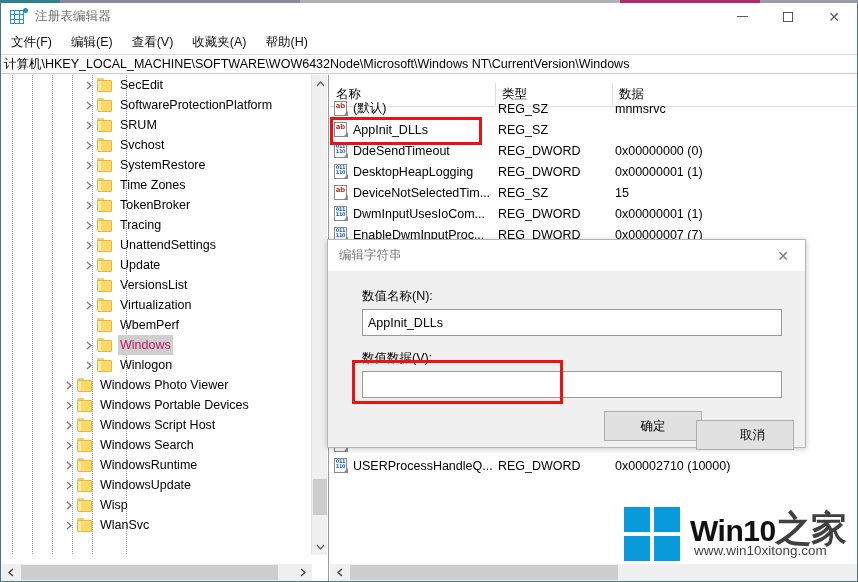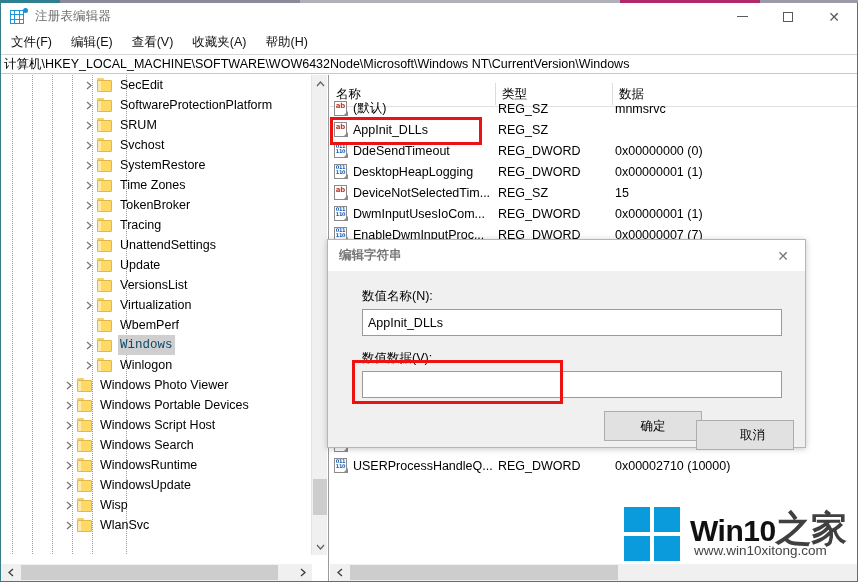--- a/index.html
+++ b/index.html
@@ -141,21 +141,21 @@
     position: absolute; left: 0; top: 2px; width: 15px; height: 12px;
     background: #ffd966; border: 1px solid #e0b84a; box-sizing: border-box;
     border-radius: 1px;
   }
   .folder .spine {
     position: absolute; left: 1px; top: 3px; width: 3px; height: 10px;
     background: #ffe9a8;
   }
   .tree-label { padding: 0 2px; line-height: 20px; }
   .tree-row.selected .tree-label {
-    background: #cfcfcf; color: #0c4a6e; font-family: Liberation Mono, monospace;
+    background: #cfcfcf; color: #be185d;
   }
   
   .guides {
     position: absolute; left: 0; top: 0; width: 311px; height: 480px;
     pointer-events: none;
   }
   .guide {
     position: absolute; top: 0; bottom: 0; width: 1px;
     background-image: linear-gradient(to bottom, #9a9a9a 1px, transparent 1px);
     background-size: 1px 2px;
@@ -239,21 +239,21 @@
     position: absolute; left: 327px; top: 239px; width: 479px; height: 209px;
     background: #f0f0f0;
     border: 1px solid #b5b5b5;
     box-shadow: 0 1px 6px rgba(0,0,0,.22);
     z-index: 15;
     box-sizing: border-box;
   }
   .dlg-title {
     position: absolute; left: 0; top: 0; width: 477px; height: 31px;
     background: #ffffff;
-    display: flex; align-items: center; font-weight: bold;
+    display: flex; align-items: center;
   }
   .dlg-title-text {
     margin-left: 11px; font-size: 12.5px; color: #777;
   }
   .dlg-close {
     margin-left: auto; width: 44px; height: 31px;
     display: flex; align-items: center; justify-content: center;
     color: #777; font-size: 14px; font-family: "DejaVu Sans", sans-serif;
   }
   .dlg-label {

